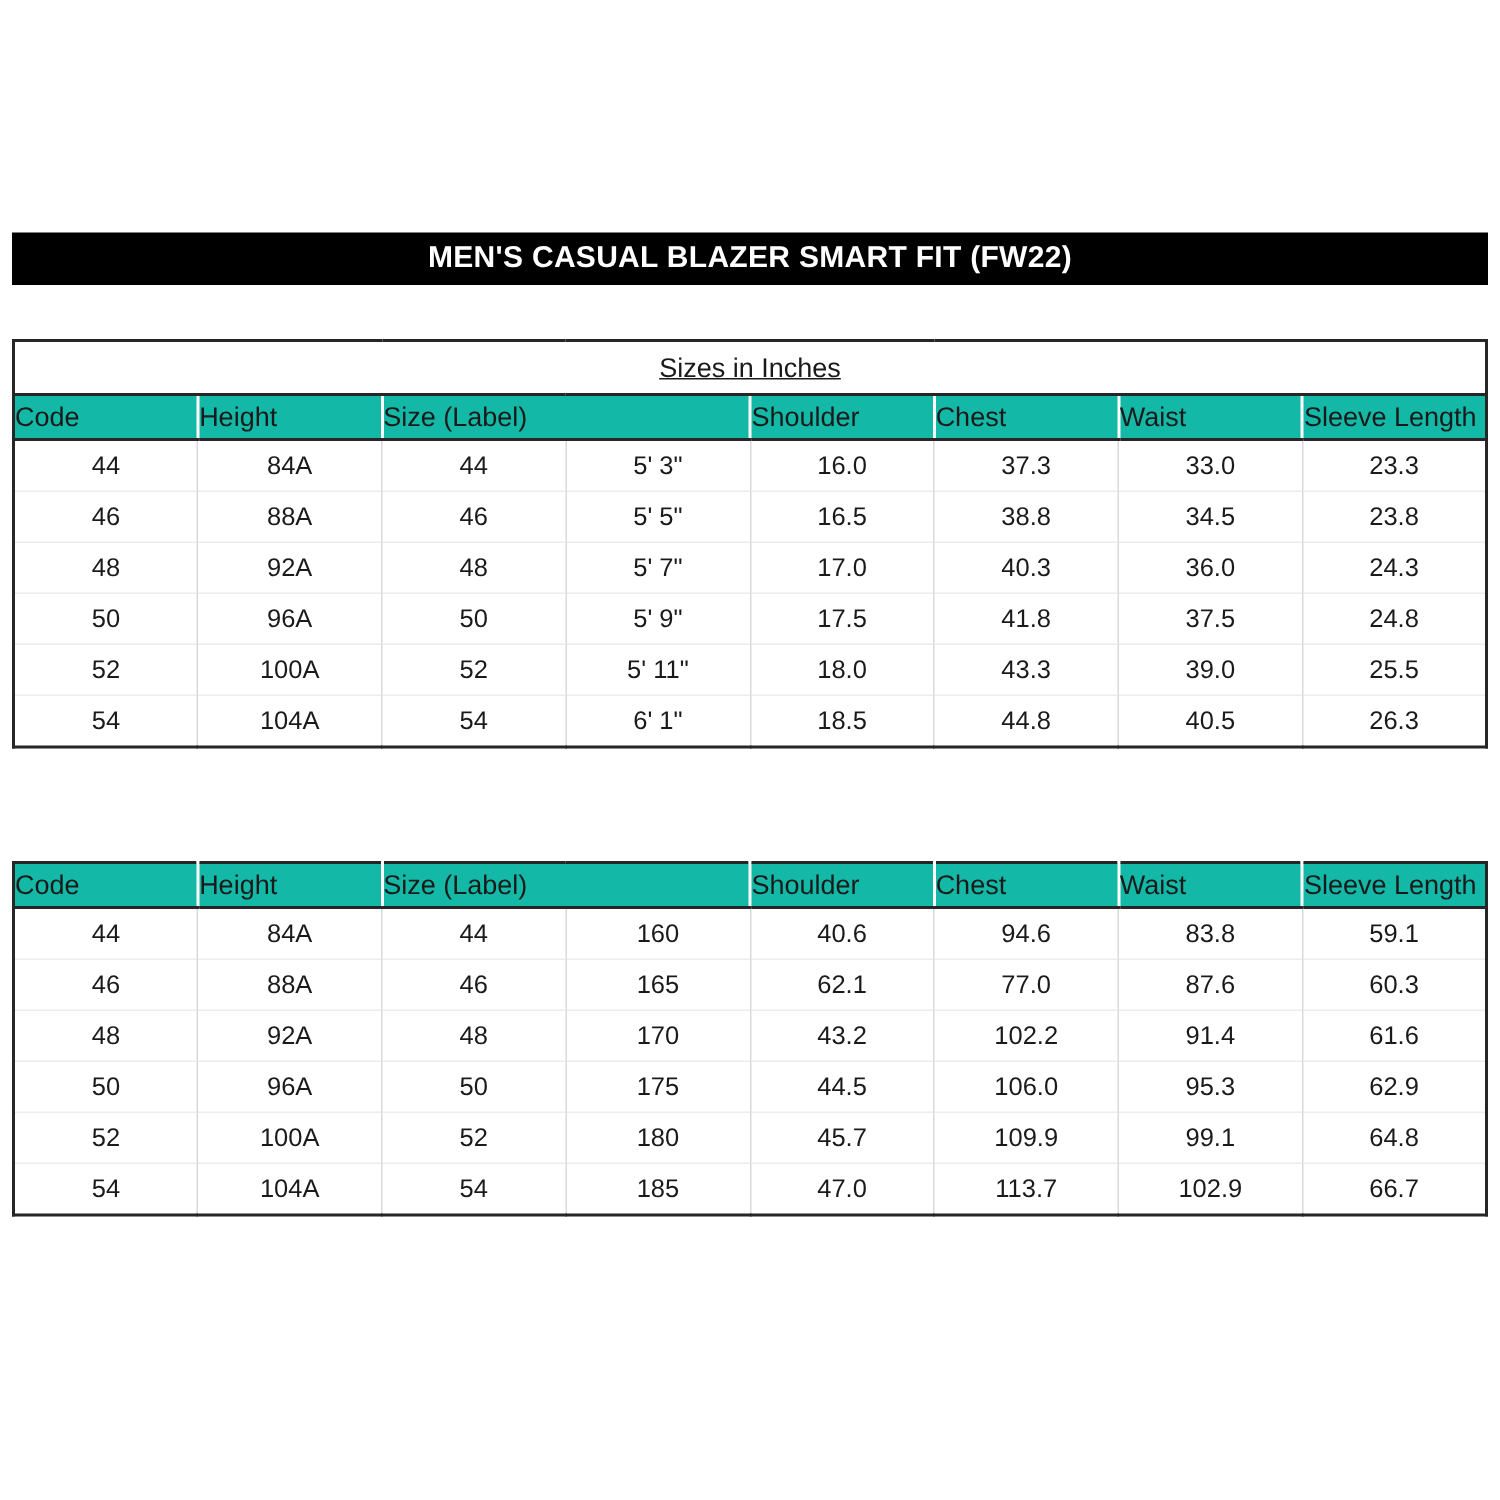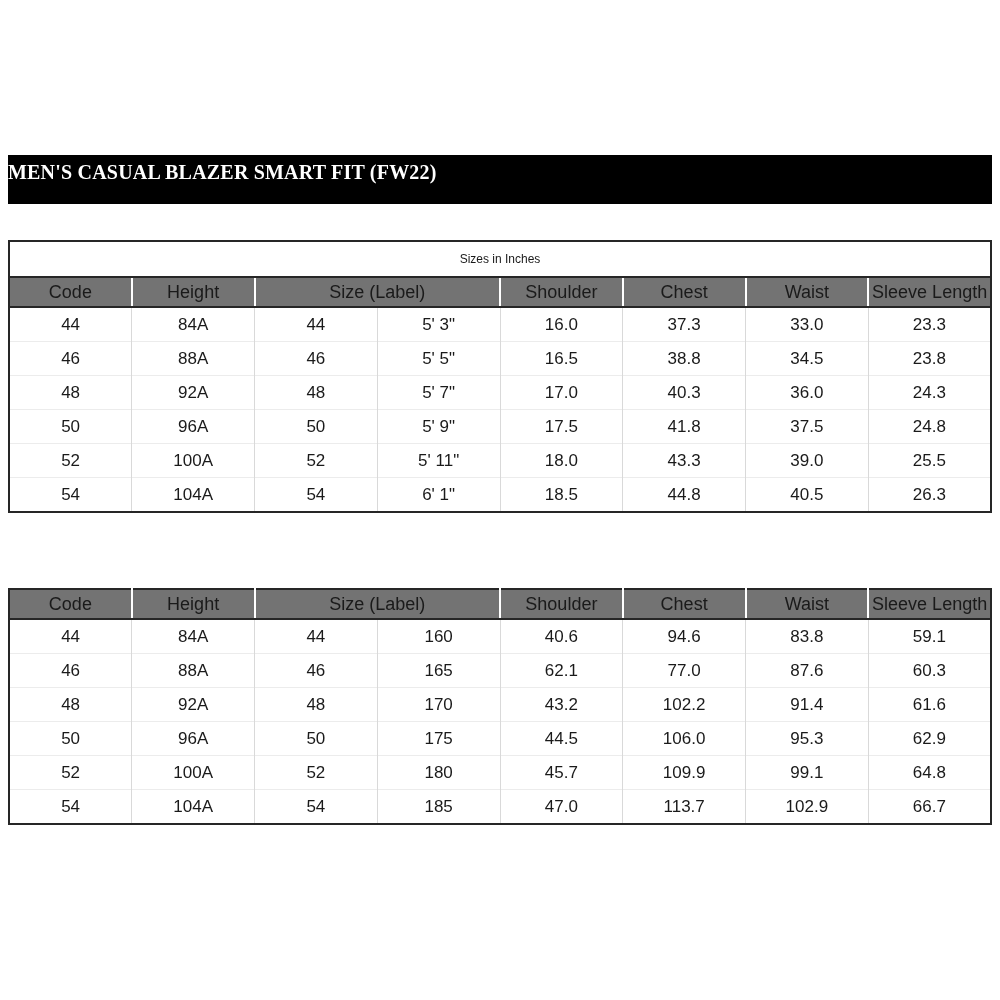--- a/index.html
+++ b/index.html
@@ -9,53 +9,54 @@
   }
   body {
     width: 1000px;
     height: 1000px;
     font-family: "Liberation Sans", sans-serif;
     color: #1a1a1a;
     overflow: hidden;
   }
   .title-bar {
     margin: 155px 8px 0 8px;
-    height: 49px;
+    height: 35px;
     background: #000000;
     color: #ffffff;
     font-size: 20px;
     font-weight: bold;
+    text-align: center;
     line-height: 35px;
     letter-spacing: 0.2px;
-    font-family: Liberation Serif, serif;
   }
   table.size-table {
     width: 984px;
     margin-left: 8px;
     margin-right: 8px;
     border-collapse: collapse;
     table-layout: fixed;
     border: 2px solid #262626;
   }
   table.size-table.t1 { margin-top: 36px; }
   table.size-table.t2 { margin-top: 75px; }
   col { width: 12.5%; }
   .caption-row td {
     height: 32px;
     background: #ffffff;
     text-align: center;
-    font-size: 12px;
+    font-size: 18px;
     border-bottom: 2px solid #262626;
+    text-decoration: underline;
   }
   .header-row th {
     height: 28px;
-    background: #737373;
+    background: #14b8a6;
     font-weight: normal;
     font-size: 18px;
-    text-align: center;
+    text-align: left;
     border-left: 2px solid #ffffff;
     border-bottom: 2px solid #262626;
     padding: 0;
   }
   .header-row th:first-child { border-left: none; }
   tbody td {
     height: 33px;
     text-align: center;
     font-size: 17px;
     border-left: 1px solid #d9d9d9;

